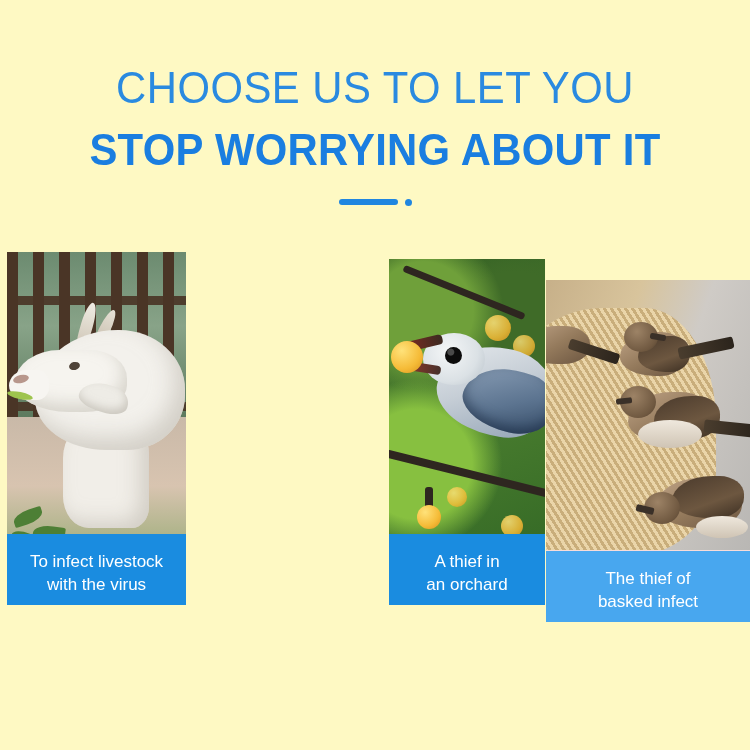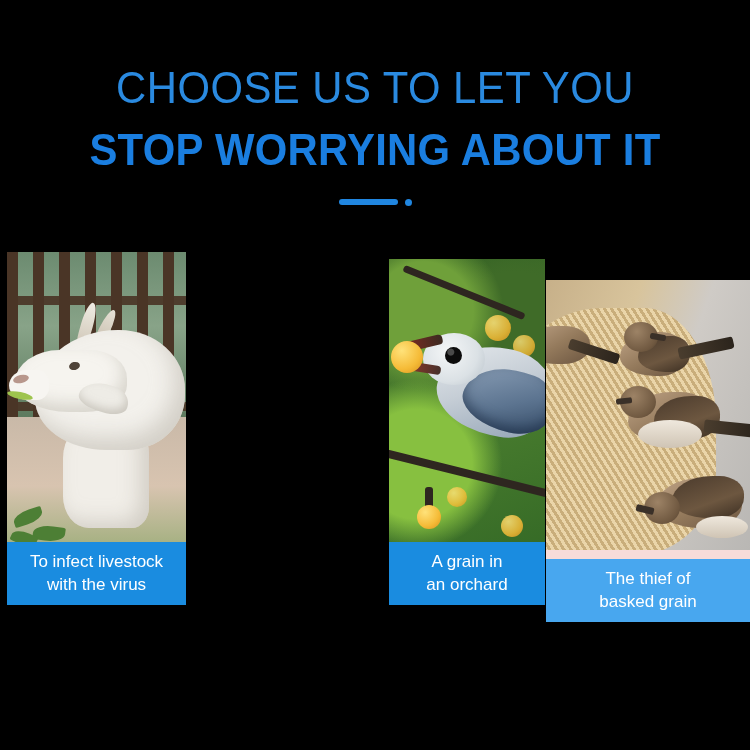--- a/index.html
+++ b/index.html
@@ -2,21 +2,21 @@
 <html><head>
 <meta charset="utf-8">
 <style>
   * { box-sizing: border-box; margin: 0; padding: 0; }
   html, body {
     width: 750px; height: 750px;
     background: #ffffff;
     font-family: "Liberation Sans", sans-serif;
     overflow: hidden;
   }
-  .banner { position: relative; width: 750px; height: 750px; background: #000000; }
+  .banner { position: relative; width: 750px; height: 750px; background: #fef9c3; }
 
   
   .heading { position: absolute; left: 0; top: 62px; width: 750px; text-align: center; }
   .heading-line1 {
     font-size: 45px; line-height: 52px; letter-spacing: .5px;
     color: #2a8ae0; font-weight: 400; white-space: nowrap;
     transform: scaleX(.93); transform-origin: center;
   }
   .heading-line2 {
     font-size: 45px; line-height: 52px; letter-spacing: .3px;
@@ -29,21 +29,21 @@
   .divider-bar { width: 59px; height: 6px; border-radius: 3px; background: #2086e0; }
   .divider-dot { width: 7px; height: 7px; border-radius: 50%; background: #2086e0; }
 
   
   .panel { position: absolute; overflow: hidden; }
   .photo { position: absolute; left: 0; right: 0; top: 0; overflow: hidden; }
   .caption {
     position: absolute; left: 0; right: 0; bottom: 0;
     color: #ffffff; text-align: center;
     font-size: 17px; line-height: 23px; font-weight: 400;
-    padding: 8px 4px 9px; white-space: pre-line;
+    padding: 16px 4px 9px; white-space: pre-line;
   }
   .cap-dark { background: #1a8ce0; }
   .cap-light { background: #48a7ef; }
   .pinkstrip { position: absolute; left: 0; right: 0; height: 18px; background: #f8dcd9; }
 
   
   #p1 { left: 7px; top: 252px; width: 179px; height: 353px; }
   #p1 .photo { height: 300px; background: linear-gradient(180deg,#8fa39a 0%, #9fb0a4 22%, #c9b9a8 55%, #d8c4b0 78%, #9fae7c 100%); }
   .fencebg { position:absolute; left:0; top:0; width:100%; height:55%;
              background:
@@ -206,21 +206,21 @@
       <div class="bird3-beak-u"></div>
       <div class="bird3-beak-l"></div>
       <div class="fruit" style="left:2px; top:82px; width:32px; height:32px"></div>
       <div class="bird3-eye"></div>
       <div class="branch" style="left:-6px; top:212px; width:180px; height:8px; transform:rotate(14deg)"></div>
       <div class="branch" style="left:36px; top:228px; width:8px;  height:22px;"></div>
       <div class="fruit" style="left:28px;  top:246px; width:24px; height:24px"></div>
       <div class="fruit" style="left:58px;  top:228px; width:20px; height:20px; opacity:.8"></div>
       <div class="fruit" style="left:112px; top:256px; width:22px; height:22px; opacity:.85"></div>
     </div>
-    <div class="caption cap-dark">A grain in
+    <div class="caption cap-dark">A thief in
 an orchard</div>
   </div>
 
   <div class="panel" id="p4">
     <div class="photo">
       <div class="grainpile"></div>
 
       <div class="spar">
         <div class="spar-b" style="left:-26px; top:46px; width:70px; height:38px"></div>
         <div class="spar-t" style="left:22px;  top:66px; width:52px; height:11px; transform:rotate(18deg)"></div>
@@ -246,16 +246,16 @@
       <div class="spar">
         <div class="spar-b" style="left:110px; top:198px; width:86px; height:50px"></div>
         <div class="spar-w" style="left:126px; top:196px; width:72px; height:42px"></div>
         <div class="spar-h" style="left:98px;  top:212px; width:36px; height:32px"></div>
         <div class="spar-k" style="left:90px;  top:226px; width:18px; height:7px; transform:rotate(14deg)"></div>
         <div class="spar-belly" style="left:150px; top:236px; width:52px; height:22px"></div>
       </div>
     </div>
     <div class="pinkstrip" style="top:270px"></div>
     <div class="caption cap-light">The thief of
-basked grain</div>
+basked infect</div>
   </div>
 
 </div>
 
 </body></html>

